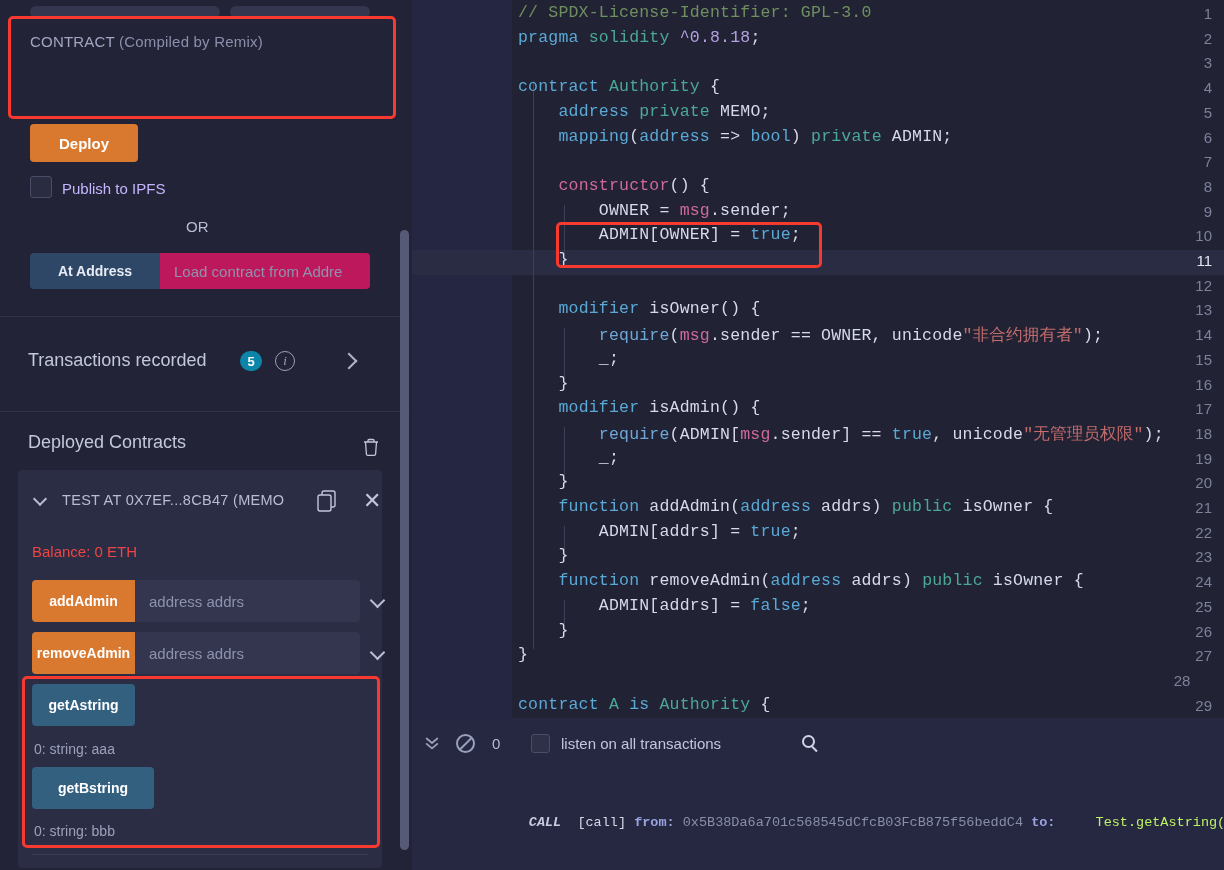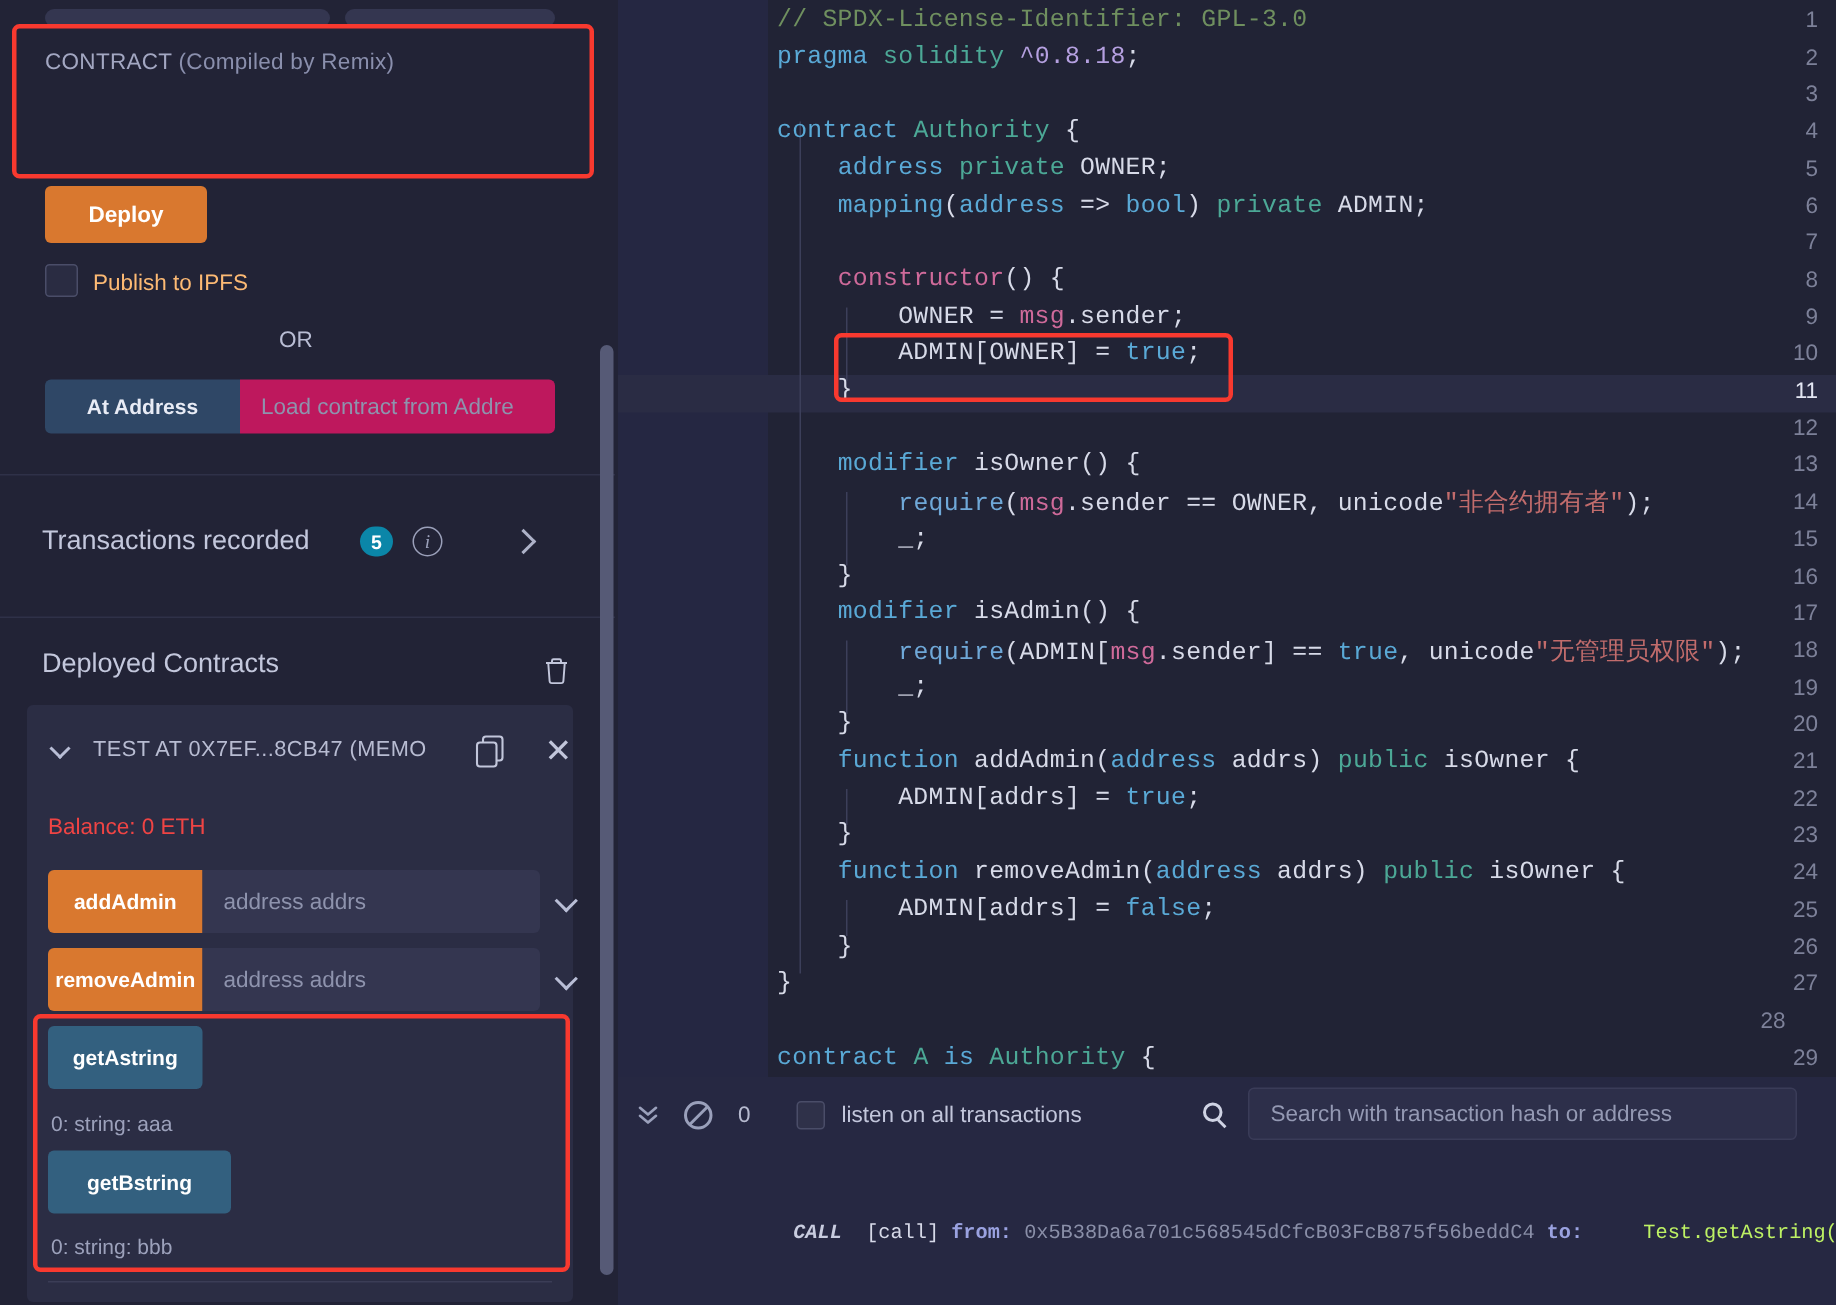--- a/index.html
+++ b/index.html
@@ -68,21 +68,21 @@
     cursor: pointer;
     font-family: "Liberation Sans", sans-serif;
   }
 
   .chk {
     position:absolute;
     width:22px; height:22px;
     border:1px solid #4a4d68; border-radius:3px;
     background:#2a2c42;
   }
-  .chk-label { position:absolute; font-size:15px; color:#fdba74; }
+  .chk-label { position:absolute; font-size:15px; color:#c4b5fd; }
 
   .or-label { position:absolute; font-size:15px; color:#b9bdd4; }
 
   .btn-ataddr {
     position:absolute;
     background:#2f4766; color:#e8ebf5;
     border:none; border-radius:4px 0 0 4px;
     font-size:14px; font-weight:bold;
     cursor:pointer;
     font-family:"Liberation Sans", sans-serif;
@@ -385,21 +385,21 @@
         <div class="indent-guide" style="left: 152px; top: 599.8px; height: 24.7px;"></div>
         <div class="lineno" style="top: 5px;">1</div>
         <div class="codeline" style="top: 3px;"><span class="c-cmt">// SPDX-License-Identifier: GPL-3.0</span></div>
         <div class="lineno" style="top: 29.7px;">2</div>
         <div class="codeline" style="top: 27.7px;"><span class="c-kw2">pragma</span><span class="c-op"> </span><span class="c-type">solidity</span><span class="c-op"> </span><span class="c-num">^0.8.18</span><span class="c-punc">;</span></div>
         <div class="lineno" style="top: 54.4px;">3</div>
         <div class="codeline" style="top: 52.4px;"></div>
         <div class="lineno" style="top: 79.1px;">4</div>
         <div class="codeline" style="top: 77.1px;"><span class="c-kw2">contract</span><span class="c-op"> </span><span class="c-type">Authority</span><span class="c-punc"> {</span></div>
         <div class="lineno" style="top: 103.8px;">5</div>
-        <div class="codeline" style="top: 101.8px;"><span class="c-op">    </span><span class="c-kw2">address</span><span class="c-op"> </span><span class="c-type">private</span><span class="c-id"> OWNER;</span></div>
+        <div class="codeline" style="top: 101.8px;"><span class="c-op">    </span><span class="c-kw2">address</span><span class="c-op"> </span><span class="c-type">private</span><span class="c-id"> MEMO;</span></div>
         <div class="lineno" style="top: 128.5px;">6</div>
         <div class="codeline" style="top: 126.5px;"><span class="c-op">    </span><span class="c-kw2">mapping</span><span class="c-punc">(</span><span class="c-kw2">address</span><span class="c-op"> =&gt; </span><span class="c-kw2">bool</span><span class="c-punc">) </span><span class="c-type">private</span><span class="c-id"> ADMIN;</span></div>
         <div class="lineno" style="top: 153.2px;">7</div>
         <div class="codeline" style="top: 151.2px;"></div>
         <div class="lineno" style="top: 177.9px;">8</div>
         <div class="codeline" style="top: 175.9px;"><span class="c-op">    </span><span class="c-kw">constructor</span><span class="c-punc">() {</span></div>
         <div class="lineno" style="top: 202.6px;">9</div>
         <div class="codeline" style="top: 200.6px;"><span class="c-id">        OWNER = </span><span class="c-var">msg</span><span class="c-id">.sender;</span></div>
         <div class="lineno" style="top: 227.3px;">10</div>
         <div class="codeline" style="top: 225.3px;"><span class="c-id">        ADMIN[OWNER] = </span><span class="c-bool">true</span><span class="c-punc">;</span></div>
@@ -455,23 +455,20 @@
 
       <div class="ban-icon" style="left:44px; top:16px;"></div>
 
       <div class="term-count" style="left:80px; top:17px;">0</div>
 
       <div class="term-chk" style="left:119px; top:16px;"></div>
       <div class="term-chk-label" style="left:149px; top:17px;">listen on all transactions</div>
 
       <div class="mag" style="left:390px; top:17px;"></div>
 
-      <div class="search-wrap" style="left:420px; top:7px; width:366px; height:35px;">
-        <input class="search-input" placeholder="Search with transaction hash or address" style="">
-      </div>
     </div>
 
     <div id="term-body">
       <div class="term-line" style="left:52px; top:32px;">
         <span class="t-call">CALL</span><span>  </span><span class="t-tag">[call]</span><span> </span><span class="t-key">from:</span><span> </span><span class="t-addr">0x5B38Da6a701c568545dCfcB03FcB875f56beddC4</span><span> </span><span class="t-key">to:</span><span> </span><span class="t-to">Test.getAstring()</span><span> </span><span class="t-key">data:</span>
       </div>
 
     </div>
   </div>
 

